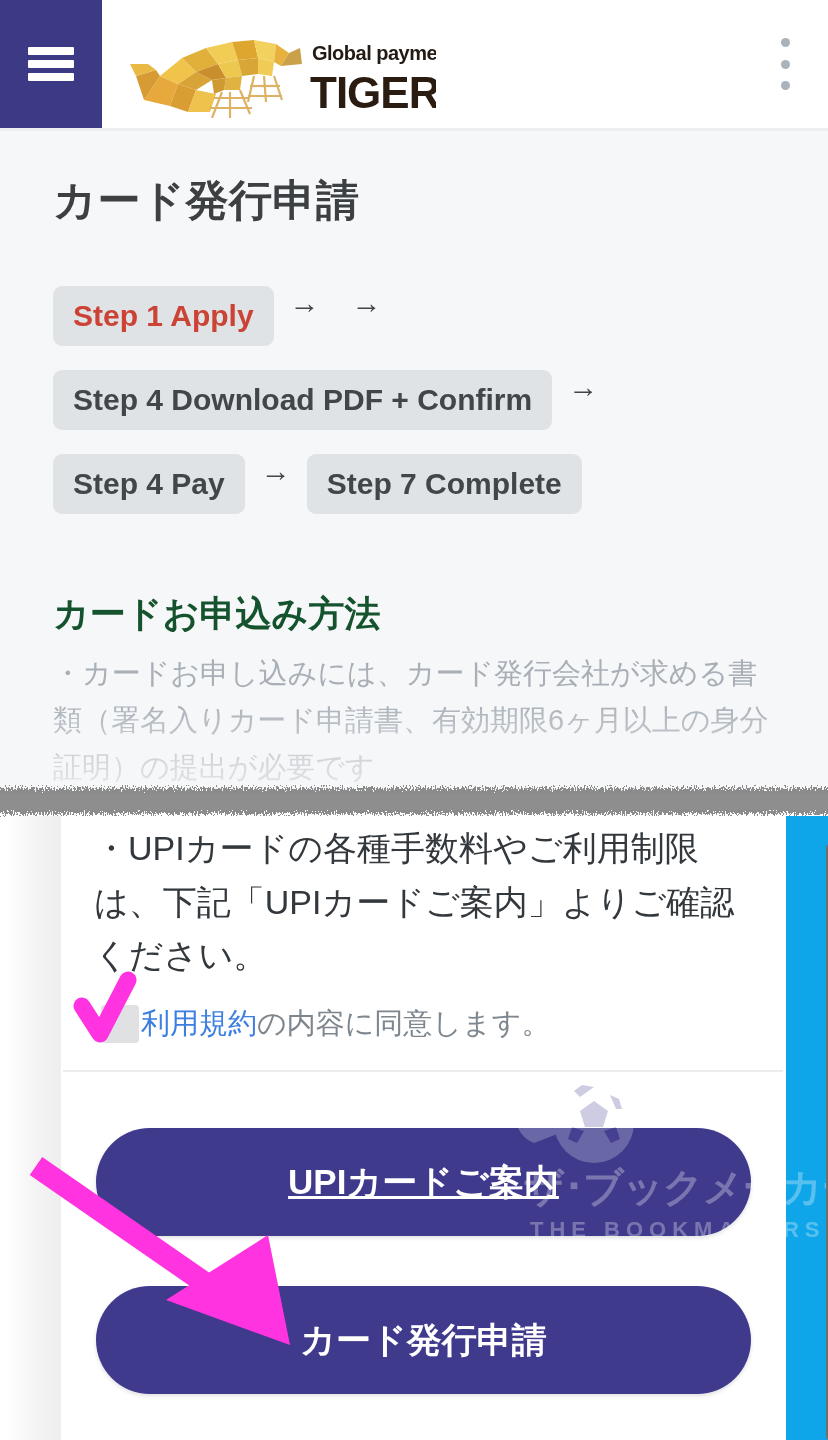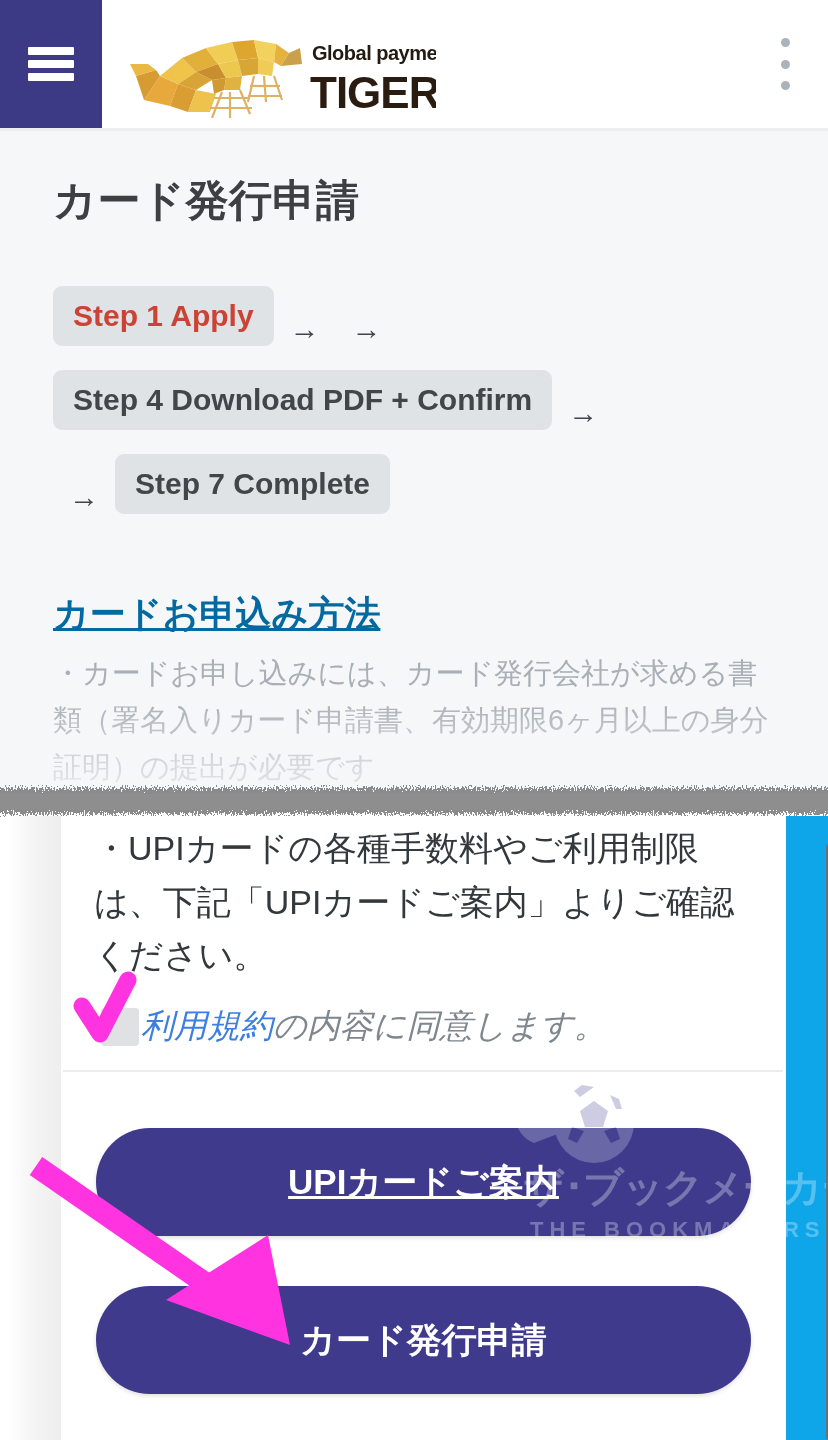--- a/index.html
+++ b/index.html
@@ -24,27 +24,27 @@
   .logo{position:absolute;left:126px;top:14px;width:310px;height:104px;}
   .logo svg{display:block;}
   .kebab{position:absolute;right:28px;top:38px;width:30px;height:52px;
      display:flex;flex-direction:column;align-items:center;justify-content:space-between;cursor:pointer;}
   .kebab span{width:9px;height:9px;border-radius:50%;background:#aab2bb;display:block;}
 
   .page-title{position:absolute;left:53px;top:172px;font-size:43px;font-weight:700;color:#3c4043;
      letter-spacing:.5px;white-space:nowrap;}
 
   .steps{position:absolute;left:53px;top:286px;width:740px;}
-  .steprow{display:flex;align-items:flex-end;flex-wrap:nowrap;margin-bottom:24px;}
+  .steprow{display:flex;align-items:flex-start;flex-wrap:nowrap;margin-bottom:24px;}
   .chip{background:#dfe3e6;border-radius:9px;padding:12px 20px;font-size:30px;font-weight:700;
      color:#41464b;white-space:nowrap;line-height:1.2;cursor:pointer;}
   .chip.active{color:#cb4335;}
   .arrow{font-size:30px;color:#41464b;margin:0 16px;white-space:nowrap;}
 
-  .sec-h{position:absolute;left:53px;top:590px;font-size:36px;font-weight:700;color:#0369a1;white-space:nowrap;text-decoration:underline;}
+  .sec-h{position:absolute;left:53px;top:590px;font-size:36px;font-weight:700;color:#14532d;white-space:nowrap;}
   .sec-p{position:absolute;left:53px;top:650px;width:726px;font-size:29px;line-height:1.62;
      color:#a8afb6;}
 
   
   .fade-mask{position:absolute;left:0;top:700px;width:828px;height:100px;
      background:linear-gradient(to bottom,rgba(246,247,248,0) 0%,rgba(246,247,248,.55) 60%,rgba(246,247,248,.85) 100%);
      pointer-events:none;}
 
   
   .torn{position:absolute;left:0;top:784px;width:828px;height:34px;overflow:hidden;}
@@ -53,21 +53,21 @@
   
   .shot-bot{position:absolute;left:0;top:816px;width:828px;height:624px;background:#0ea5e9;overflow:hidden;margin-left:8px;}
   .card{position:absolute;left:53px;top:0;width:725px;height:624px;background:#ffffff;}
   .leftgutter{position:absolute;left:0;top:0;width:53px;height:624px;
      background:linear-gradient(to right,#ffffff 0%,#f3f3f4 55%,#eeeeef 100%);}
 
   .bot-p{position:absolute;left:33px;top:6px;width:660px;font-size:34px;line-height:1.58;color:#33383d;}
 
   .agree{position:absolute;left:40px;top:188px;display:flex;align-items:center;}
   .cbox{width:38px;height:38px;background:#dfe1e3;border-radius:4px;flex:0 0 auto;cursor:pointer;}
-  .agree-txt{font-size:33px;color:#7e868e;margin-left:2px;white-space:nowrap;font-style:italic;}
+  .agree-txt{font-size:29px;color:#7e868e;margin-left:2px;white-space:nowrap;}
   .agree-link{color:#3c7fe0;}
 
   .hr{position:absolute;left:2px;top:254px;width:720px;height:2px;background:#ececec;}
 
   .btn{position:absolute;left:35px;width:655px;height:108px;background:#3f3a8c;border-radius:60px;
      display:flex;align-items:center;justify-content:center;color:#ffffff;font-size:35px;font-weight:700;
      cursor:pointer;box-shadow:0 2px 4px rgba(0,0,0,.12);}
   .btn1{top:312px;text-decoration:underline;}
   .btn2{top:470px;}
 
@@ -155,20 +155,21 @@
         <div class="arrow">→</div>
         <div class="arrow">→</div>
       </div>
 
       <div class="steprow">
         <div class="chip">Step 4 Download PDF + Confirm</div>
         <div class="arrow">→</div>
       </div>
 
       <div class="steprow">
+        <div class="chip">Step 4 Pay</div>
         <div class="arrow">→</div>
         <div class="chip">Step 7 Complete</div>
       </div>
     </div>
 
     <div class="sec-h">カードお申込み方法</div>
     <div class="sec-p">・カードお申し込みには、カード発行会社が求める書類（署名入りカード申請書、有効期限6ヶ月以上の身分証明）の提出が必要です</div>
 
     <div class="fade-mask"></div>
   </div>

